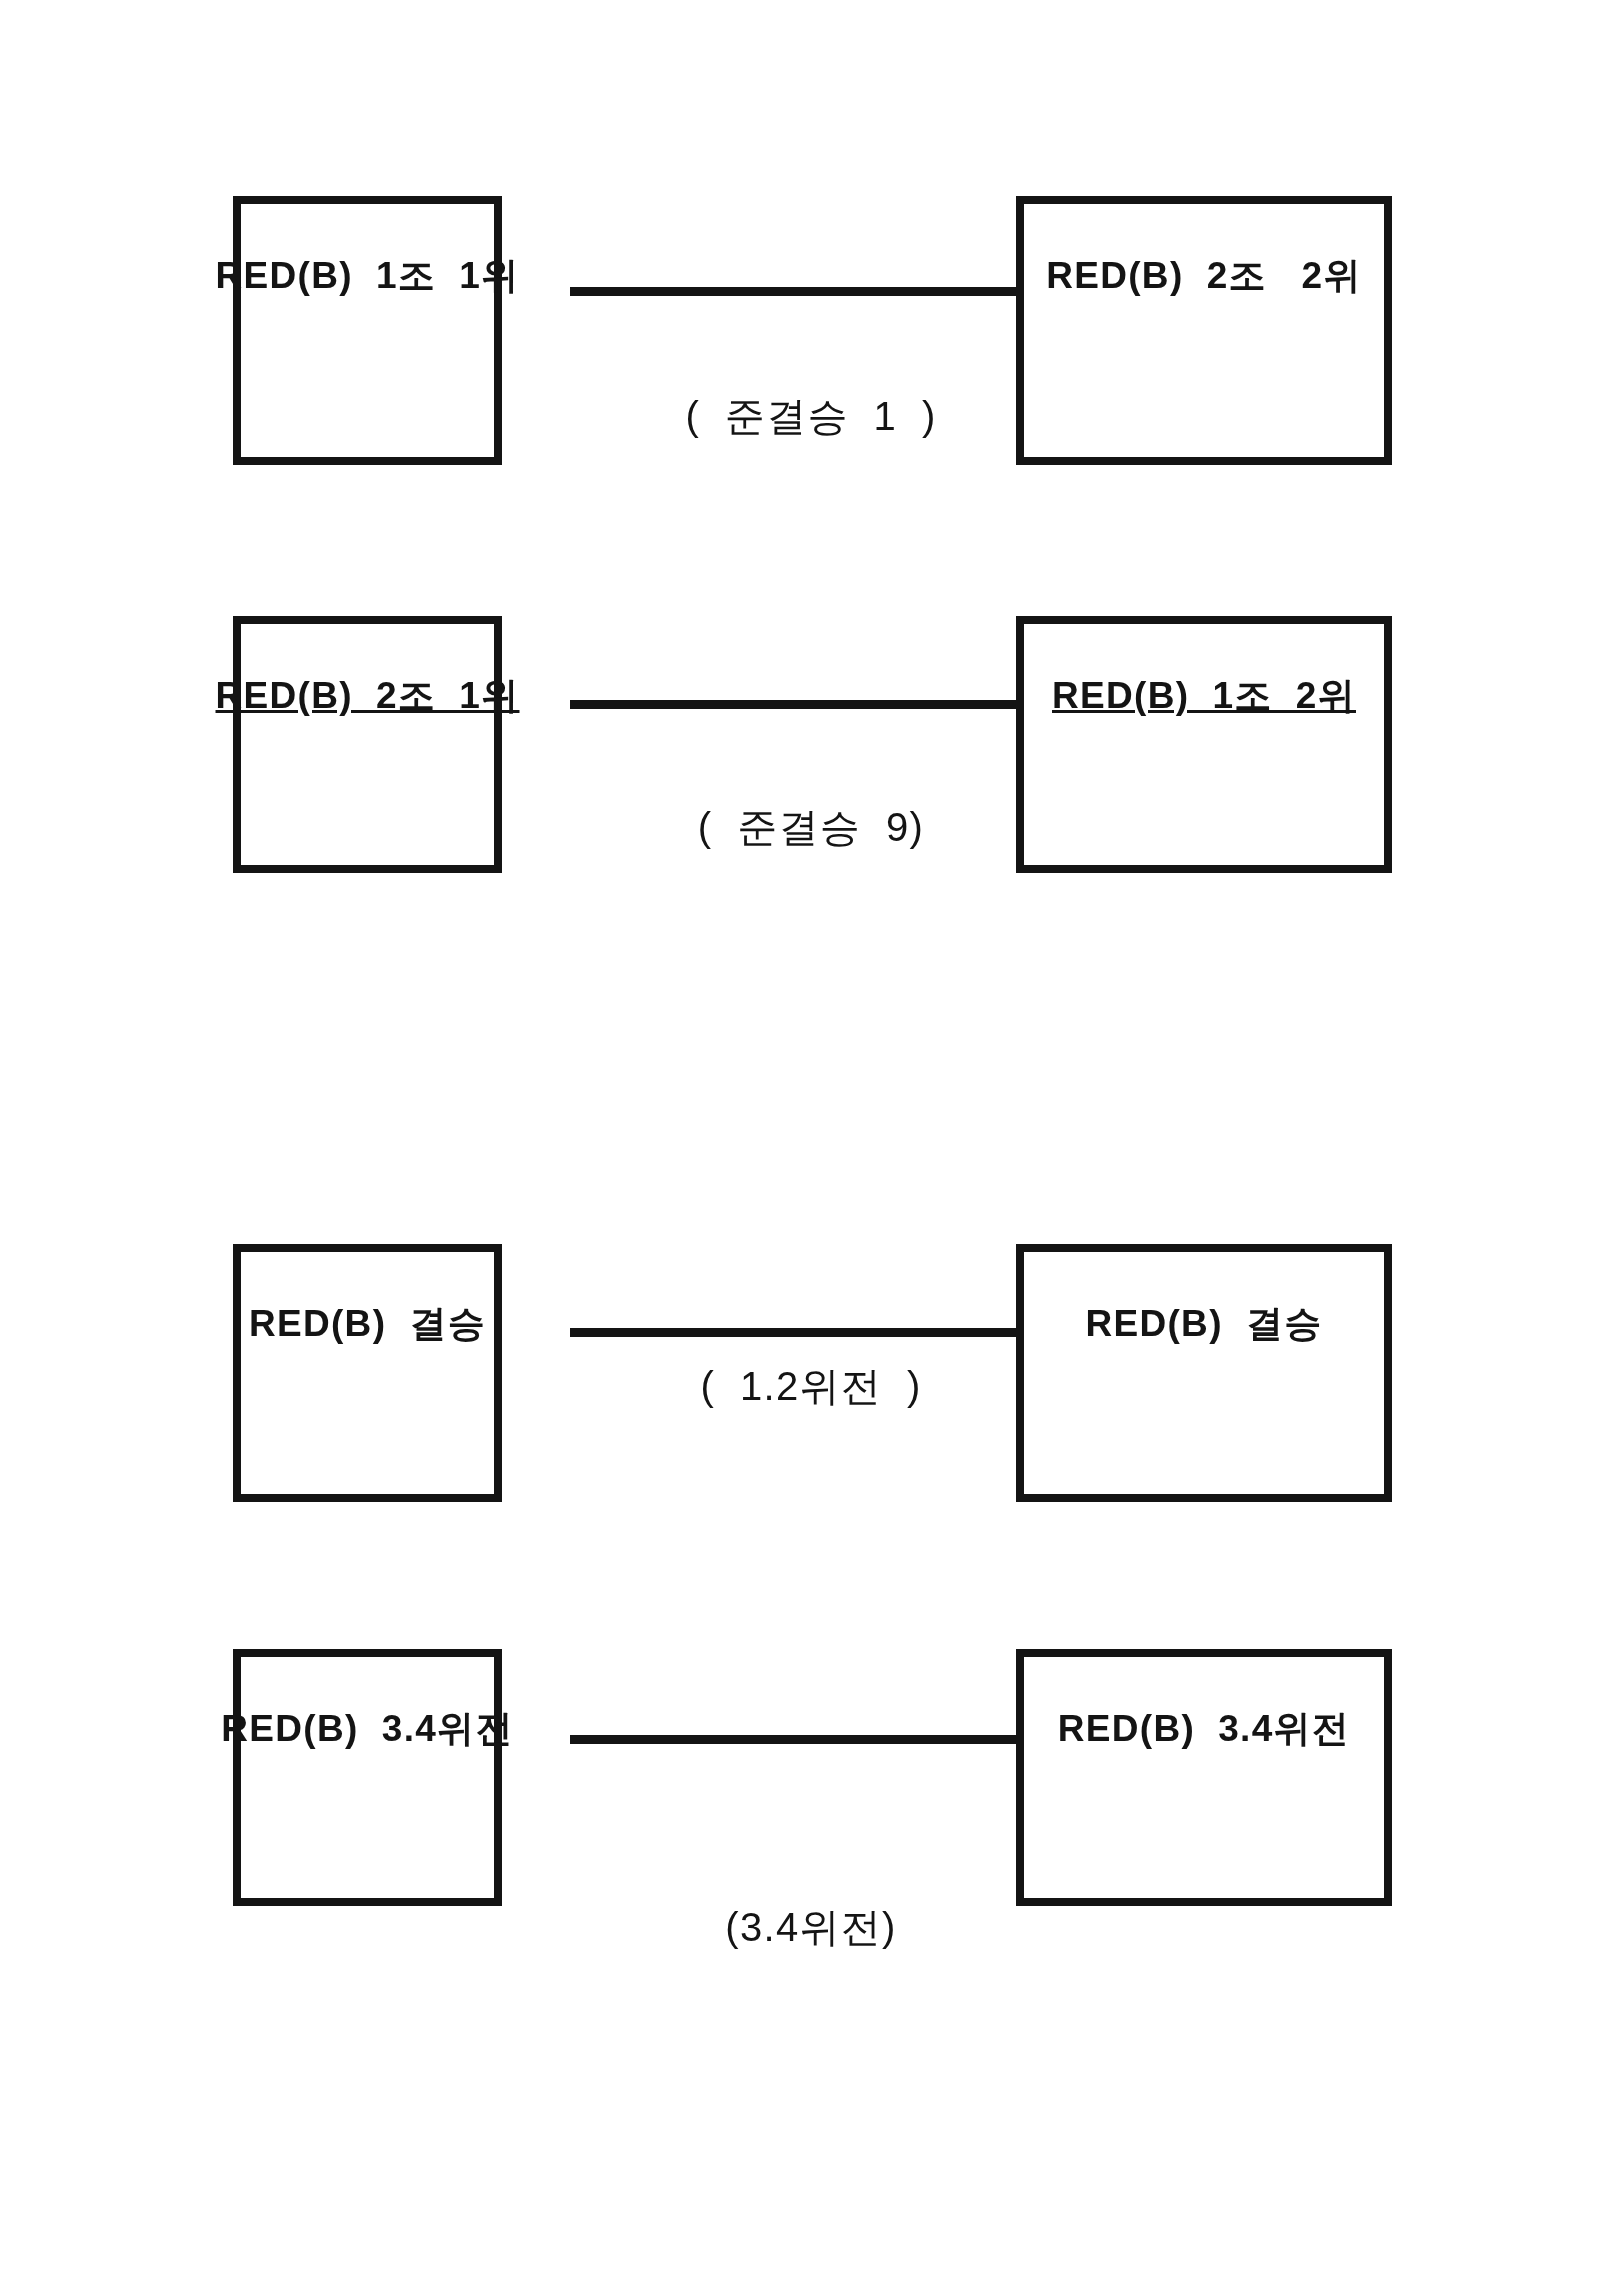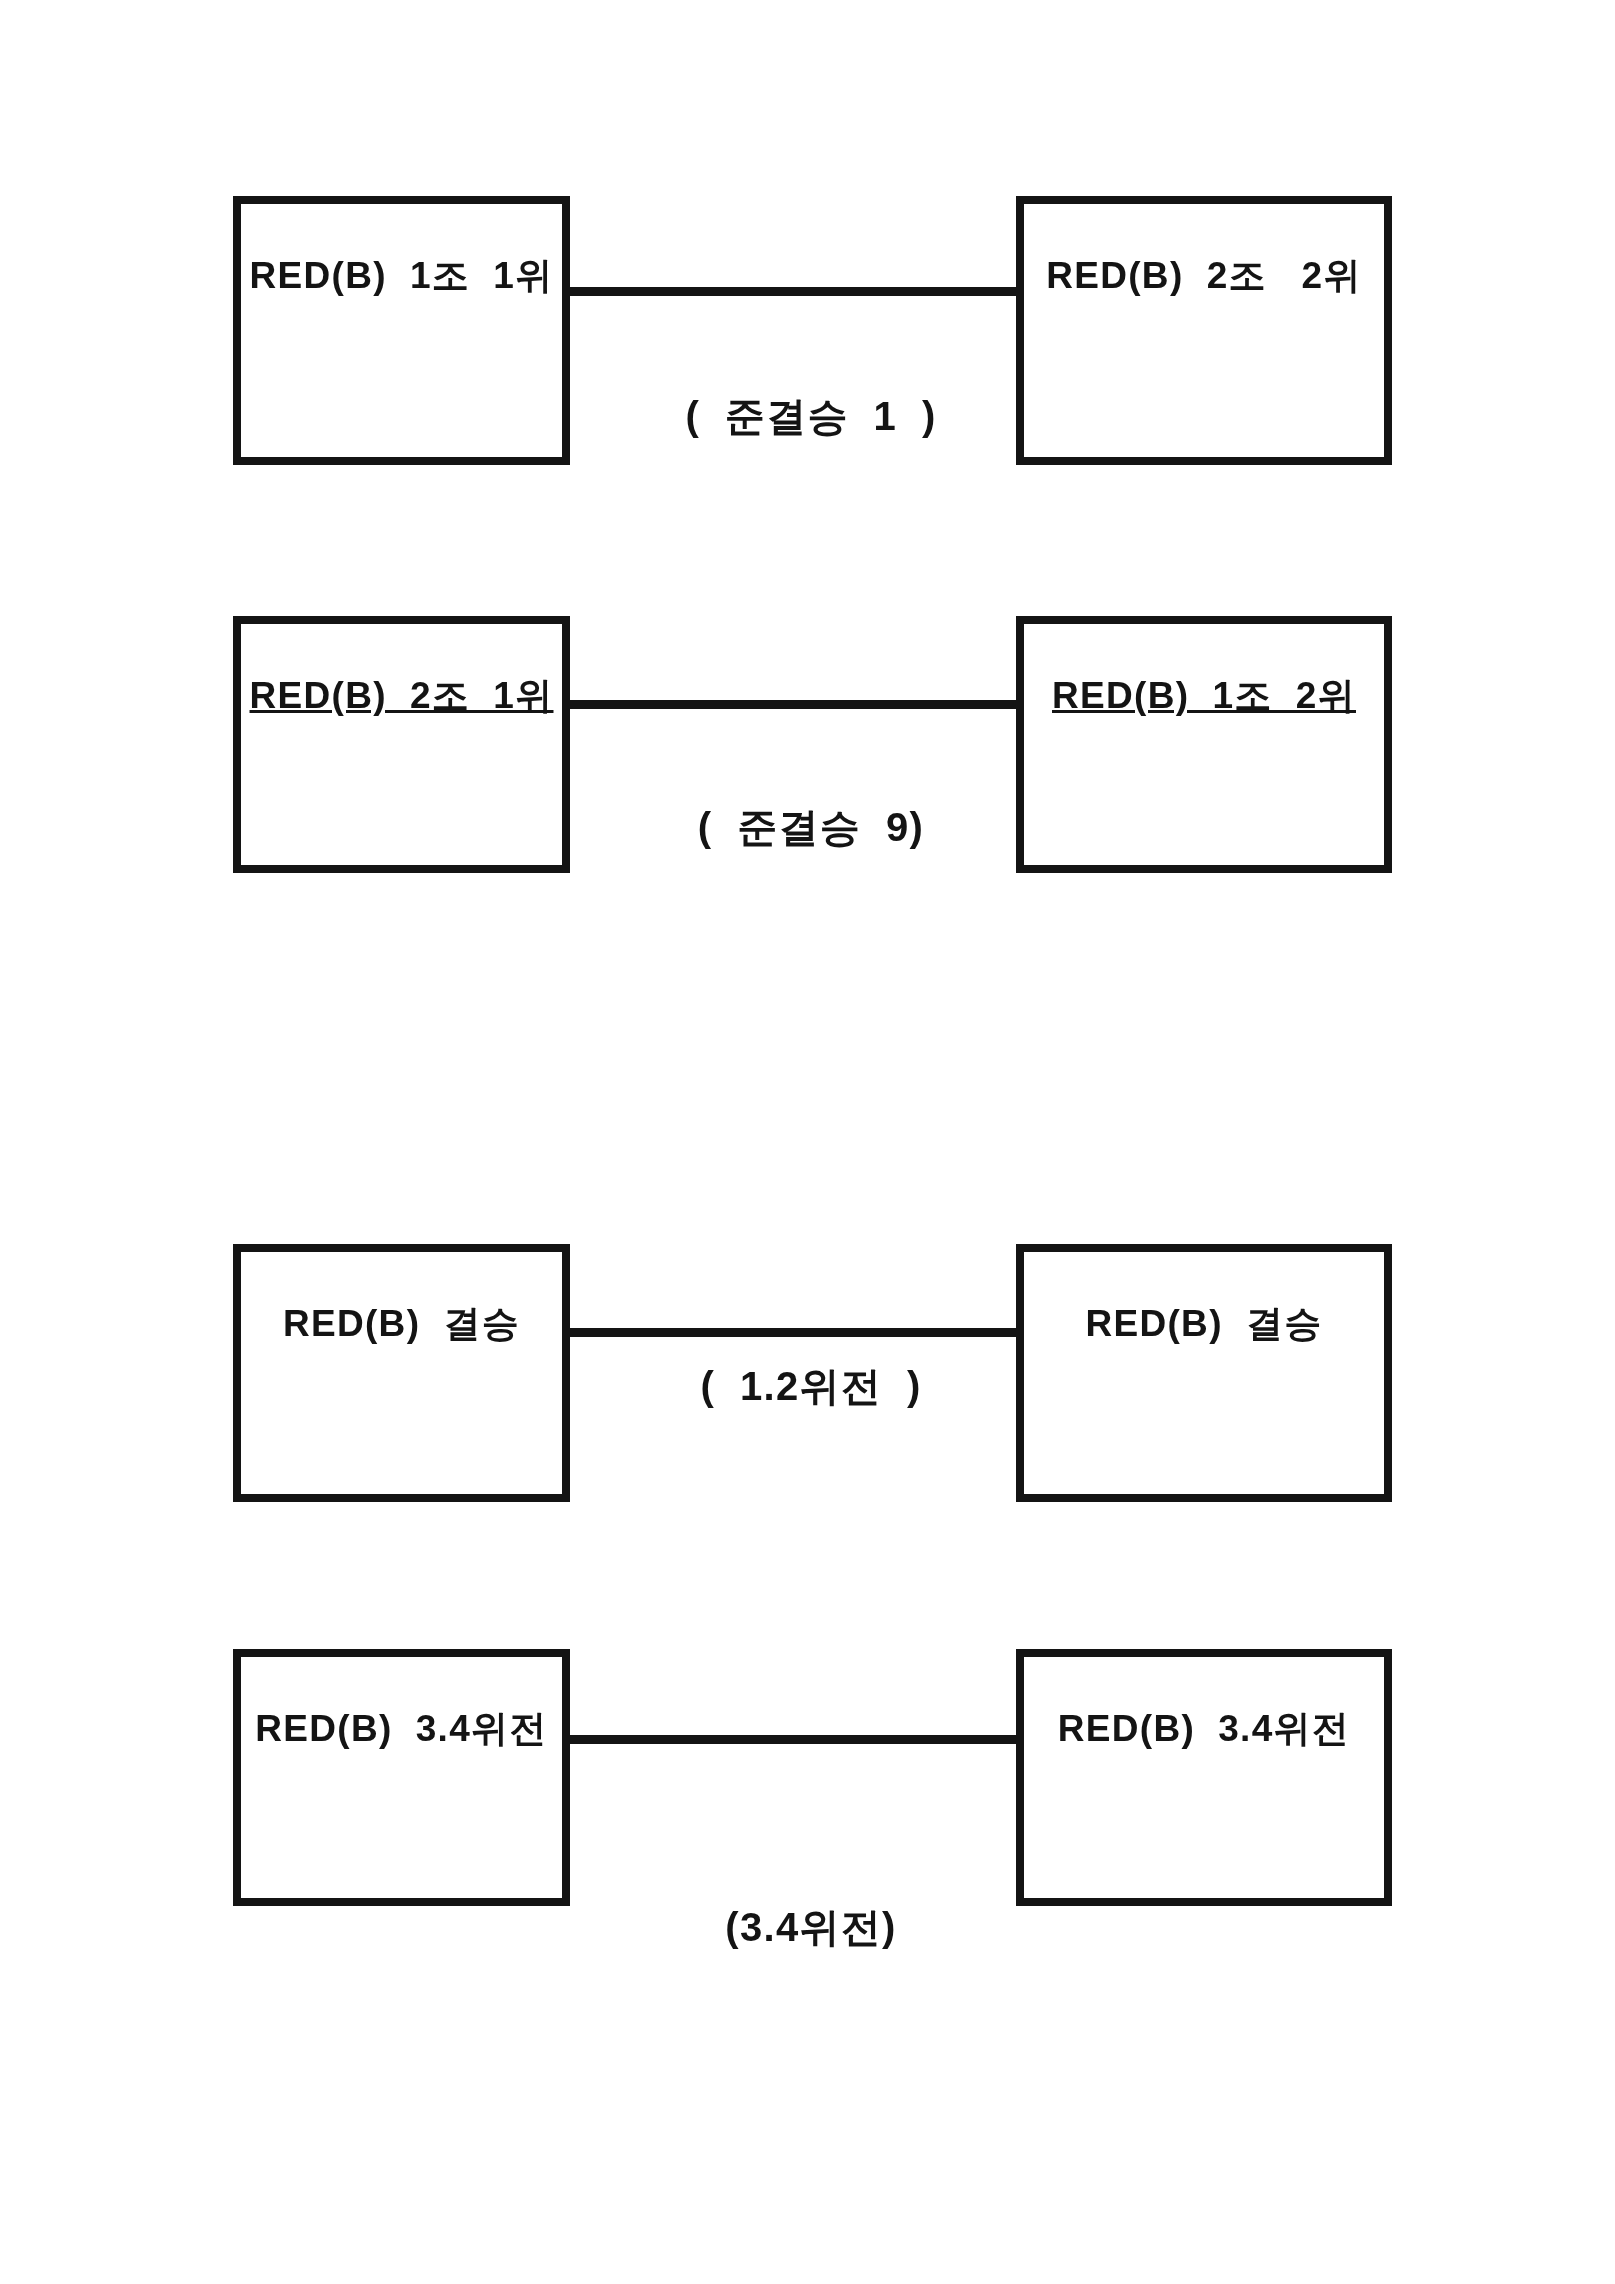--- a/index.html
+++ b/index.html
@@ -31,40 +31,40 @@
     align-items:flex-start;
   }
   .box .box-text{
     padding-top:47px;
     font-size:37px;
     font-weight:600;
     letter-spacing:1.3px;
     white-space:pre;
     color:var(--ink);
   }
-  .left-box{ left:233px; width:337px; }
+  .left-box{ left:233px; width:269px; }
   .right-box{ left:1016px; width:376px; }
 
   
   .connector{
     position:absolute;
     left:570px;
     width:478px;
     height:8.5px;
     background:var(--ink);
   }
 
   
   .match-label{
     position:absolute;
     left:583px;
     width:456px;
     text-align:center;
     font-size:40px;
-    font-weight:700;
+    font-weight:400;
     letter-spacing:1.3px;
     white-space:pre;
     color:var(--ink);
   }
 
   
   .m1 .left-box, .m1 .right-box{ top:196px; height:269px; }
   .m1 .connector{ top:287px; }
   .m1 .match-label{ top:389px; }
 

